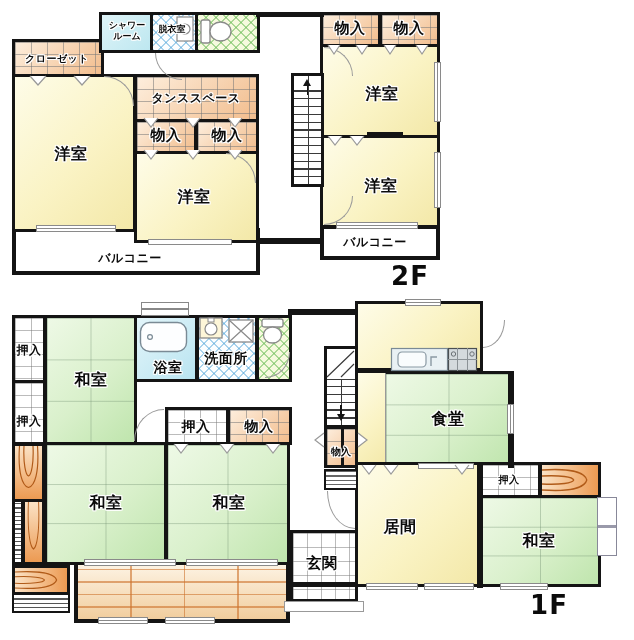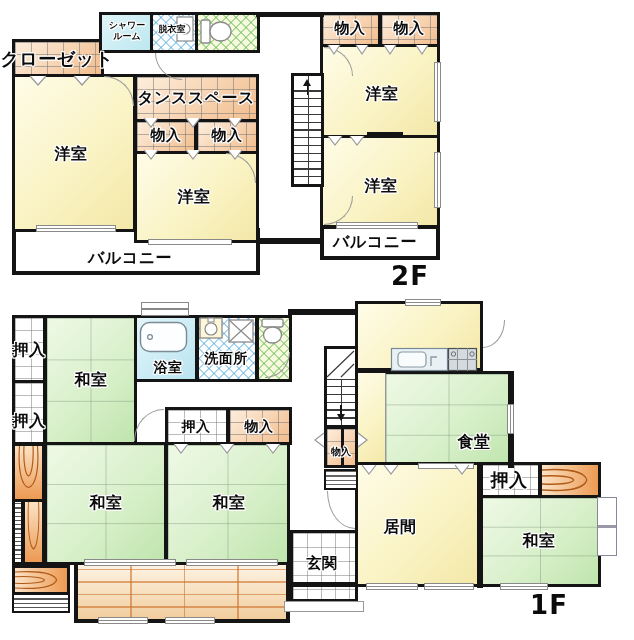--- a/index.html
+++ b/index.html
@@ -47,21 +47,21 @@
   .wall{position:absolute;background:#141414;}
   .winh{position:absolute;box-sizing:border-box;border:1px solid #8a8a8a;
         background:linear-gradient(#fff 42%,#8a8a8a 42%,#8a8a8a 58%,#fff 58%);}
   .winv{position:absolute;box-sizing:border-box;border:1px solid #8a8a8a;
         background:linear-gradient(90deg,#fff 42%,#8a8a8a 42%,#8a8a8a 58%,#fff 58%);}
   .lbl{position:absolute;transform:translate(-50%,-50%);font-weight:700;color:#0b0b0b;
        white-space:pre;text-align:center;line-height:1.05;letter-spacing:.5px;
        text-shadow:1px 0 0 #fff,-1px 0 0 #fff,0 1px 0 #fff,0 -1px 0 #fff,
                    1px 1px 0 #fff,-1px -1px 0 #fff,1px -1px 0 #fff,-1px 1px 0 #fff;}
   .s9{font-size:9px;letter-spacing:0;} .s10{font-size:10px;letter-spacing:0;}
-  .s12{font-size:16px;} .s13{font-size:18px;} .s14{font-size:14px;}
+  .s12{font-size:12px;} .s13{font-size:10px;} .s14{font-size:14px;}
   .s15{font-size:15px;} .s16{font-size:16px;} .s26{font-size:26px;letter-spacing:1px;}
   .arc{position:absolute;box-sizing:border-box;}
   .arc-tl{border-top:1.5px solid #999;border-left:1.5px solid #999;border-radius:100% 0 0 0;}
   .arc-tr{border-top:1.5px solid #999;border-right:1.5px solid #999;border-radius:0 100% 0 0;}
   .arc-bl{border-bottom:1.5px solid #999;border-left:1.5px solid #999;border-radius:0 0 0 100%;}
   .arc-br{border-bottom:1.5px solid #999;border-right:1.5px solid #999;border-radius:0 0 100% 0;}
   .stairs{position:absolute;box-sizing:border-box;border:3px solid #141414;background:#fff;}
   .treads{position:absolute;left:0;right:0;
           background:repeating-linear-gradient(0deg,transparent 0 6.5px,#3a3a3a 6.5px 7.8px);}
   .midline{position:absolute;top:0;bottom:0;left:50%;width:1.4px;background:#3a3a3a;}
@@ -294,21 +294,21 @@
 
   <div class="lbl s12" style="left:29px;top:350px;">押入</div>
   <div class="lbl s12" style="left:29px;top:421px;">押入</div>
   <div class="lbl s16" style="left:91px;top:380px;">和室</div>
   <div class="lbl s14" style="left:168px;top:367px;">浴室</div>
   <div class="lbl s14" style="left:226px;top:358px;">洗面所</div>
   <div class="lbl s14" style="left:196px;top:426px;">押入</div>
   <div class="lbl s14" style="left:259px;top:426px;">物入</div>
   <div class="lbl s16" style="left:106px;top:503px;">和室</div>
   <div class="lbl s16" style="left:229px;top:503px;">和室</div>
-  <div class="lbl s16" style="left:448px;top:442px;margin-left:26px;">食堂</div>
+  <div class="lbl s16" style="left:448px;top:419px;">食堂</div>
   <div class="lbl s16" style="left:400px;top:527px;">居間</div>
   <div class="lbl s13" style="left:509px;top:480px;">押入</div>
   <div class="lbl s16" style="left:539px;top:541px;">和室</div>
   <div class="lbl s15" style="left:322px;top:564px;">玄関</div>
   <div class="lbl s10" style="left:341px;top:452px;">物入</div>
   <div class="lbl s26" style="left:549px;top:606px;text-align:center;">1F</div>
 
 </div>
 
 </body></html>

